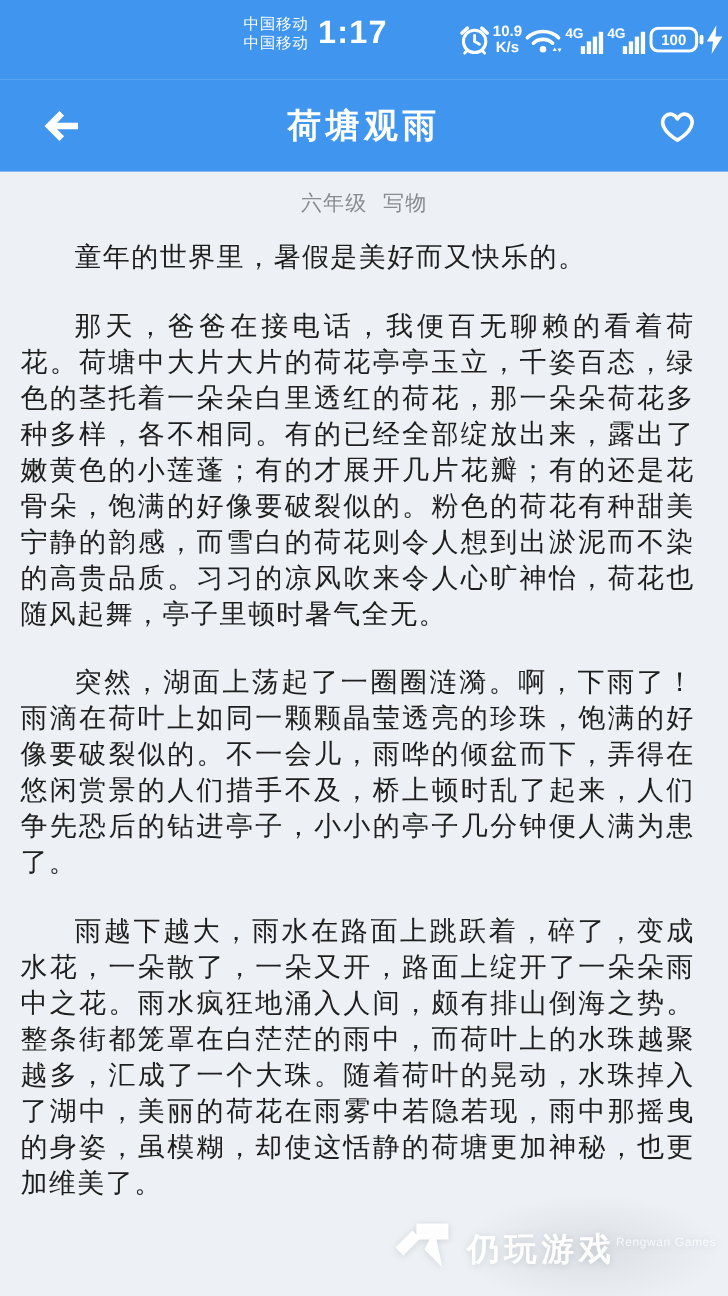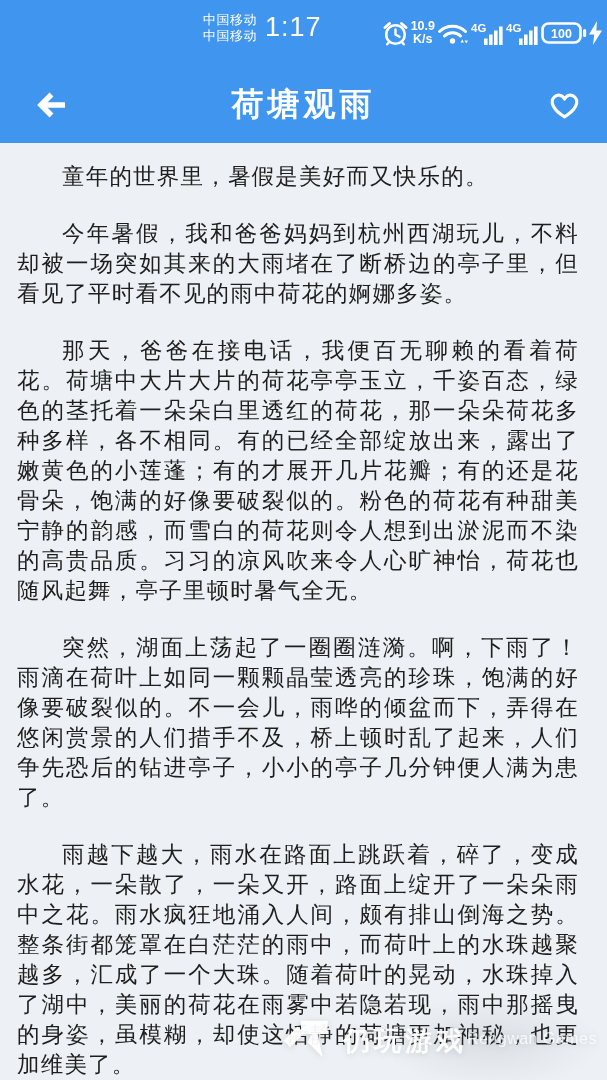--- a/index.html
+++ b/index.html
@@ -10,46 +10,46 @@
   }
   *{margin:0;padding:0;box-sizing:border-box;}
   html,body{width:607px;height:1080px;}
   body{font-family:"Liberation Sans","DejaVu Sans",sans-serif;background:#fff;}
   .screen{position:relative;width:607px;height:1080px;overflow:hidden;background:var(--content-bg);}
 
   
   .status-bar{position:relative;height:66px;background:var(--primary-blue);color:#fff;}
   .sb-left{position:absolute;left:203px;top:12px;display:flex;align-items:flex-end;gap:8px;}
   .carrier{font-size:13px;line-height:15.5px;font-weight:500;letter-spacing:0.5px;}
-  .time{font-size:27px;font-weight:400;letter-spacing:1px;}
+  .time{font-size:27px;font-weight:700;letter-spacing:1px;}
   .sb-right{position:absolute;right:5px;top:12px;height:42px;display:flex;align-items:center;gap:2px;}
   .speed{font-size:12.5px;font-weight:700;line-height:13px;text-align:center;letter-spacing:0;}
   .sb-right svg{display:block;}
 
   
   .nav-bar{position:relative;height:77px;background:var(--primary-blue);display:flex;align-items:center;justify-content:center;}
-  .nav-title{color:#fff;font-size:32px;font-weight:700;letter-spacing:4px;}
+  .nav-title{color:#fff;font-size:28px;font-weight:700;letter-spacing:4px;}
   .nav-btn{position:absolute;top:50%;transform:translateY(-50%);background:none;border:none;cursor:pointer;line-height:0;padding:6px;}
   .nav-btn.back{left:26px;}
   .nav-btn.fav{right:18px;}
 
   
   .content{padding:0 17px;}
   .meta{margin-top:14px;display:flex;justify-content:center;gap:13px;color:var(--meta-text);font-size:17.5px;letter-spacing:1px;}
   .article{margin-top:19px;}
   .para{font-size:22.5px;line-height:30px;color:var(--text);text-indent:2em;margin:0 11px 27px 0;text-align:justify;letter-spacing:1.2px;font-weight:500;}
 
   
   .wm-haze{position:absolute;right:-25px;bottom:-22px;width:280px;height:120px;
     background:radial-gradient(closest-side,rgba(95,105,120,0.13),rgba(95,105,120,0) 78%);}
   .watermark{position:absolute;right:10px;bottom:10px;display:flex;align-items:center;gap:12px;
     filter:drop-shadow(0 1px 3px rgba(60,70,85,0.18));}
   .wm-text{display:flex;}
   .wm-cn{font-size:27px;font-weight:700;color:rgba(255,255,255,0.95);letter-spacing:4px;line-height:28px;}
-  .wm-en{font-size:16px;color:rgba(255,255,255,0.78);letter-spacing:0.5px;margin-top:3px;}
+  .wm-en{font-size:10px;color:rgba(255,255,255,0.78);letter-spacing:0.5px;margin-top:3px;}
 </style>
 </head>
 <body>
 
 <div class="screen">
 
   <div class="status-bar">
     <div class="sb-left">
       <div class="carrier">
         <div>中国移动</div>
@@ -128,23 +128,26 @@
     <button class="nav-btn fav">
       <span>
         <svg width="37" height="33" viewBox="0 0 36 32">
           <path d="M18 27.5 C 6.5 20.5 3.8 12.8 7.8 8.4 C 11.2 4.8 16 6.4 18 10.2 C 20 6.4 24.8 4.8 28.2 8.4 C 32.2 12.8 29.5 20.5 18 27.5 Z" stroke="#fff" stroke-width="3" fill="none" stroke-linejoin="round" stroke-linecap="round"></path>
         </svg>
       </span>
     </button>
   </div>
 
   <div class="content">
+    <div class="meta">
+      <span>六年级</span>
+      <span>写物</span>
+    </div>
     <div class="article">
       <p class="para">童年的世界里，暑假是美好而又快乐的。</p>
-      <p class="para">今年暑假，我和爸爸妈妈到杭州西湖玩儿，不料却被一场突如其来的大雨堵在了断桥边的亭子里，但看见了平时看不见的雨中荷花的婀娜多姿。</p>
       <p class="para">那天，爸爸在接电话，我便百无聊赖的看着荷花。荷塘中大片大片的荷花亭亭玉立，千姿百态，绿色的茎托着一朵朵白里透红的荷花，那一朵朵荷花多种多样，各不相同。有的已经全部绽放出来，露出了嫩黄色的小莲蓬；有的才展开几片花瓣；有的还是花骨朵，饱满的好像要破裂似的。粉色的荷花有种甜美宁静的韵感，而雪白的荷花则令人想到出淤泥而不染的高贵品质。习习的凉风吹来令人心旷神怡，荷花也随风起舞，亭子里顿时暑气全无。</p>
       <p class="para">突然，湖面上荡起了一圈圈涟漪。啊，下雨了！雨滴在荷叶上如同一颗颗晶莹透亮的珍珠，饱满的好像要破裂似的。不一会儿，雨哗的倾盆而下，弄得在悠闲赏景的人们措手不及，桥上顿时乱了起来，人们争先恐后的钻进亭子，小小的亭子几分钟便人满为患了。</p>
       <p class="para">雨越下越大，雨水在路面上跳跃着，碎了，变成水花，一朵散了，一朵又开，路面上绽开了一朵朵雨中之花。雨水疯狂地涌入人间，颇有排山倒海之势。整条街都笼罩在白茫茫的雨中，而荷叶上的水珠越聚越多，汇成了一个大珠。随着荷叶的晃动，水珠掉入了湖中，美丽的荷花在雨雾中若隐若现，雨中那摇曳的身姿，虽模糊，却使这恬静的荷塘更加神秘，也更加维美了。</p>
 
     </div>
   </div>
 
   <div class="wm-haze"></div>
   <div class="watermark">
     <span>

